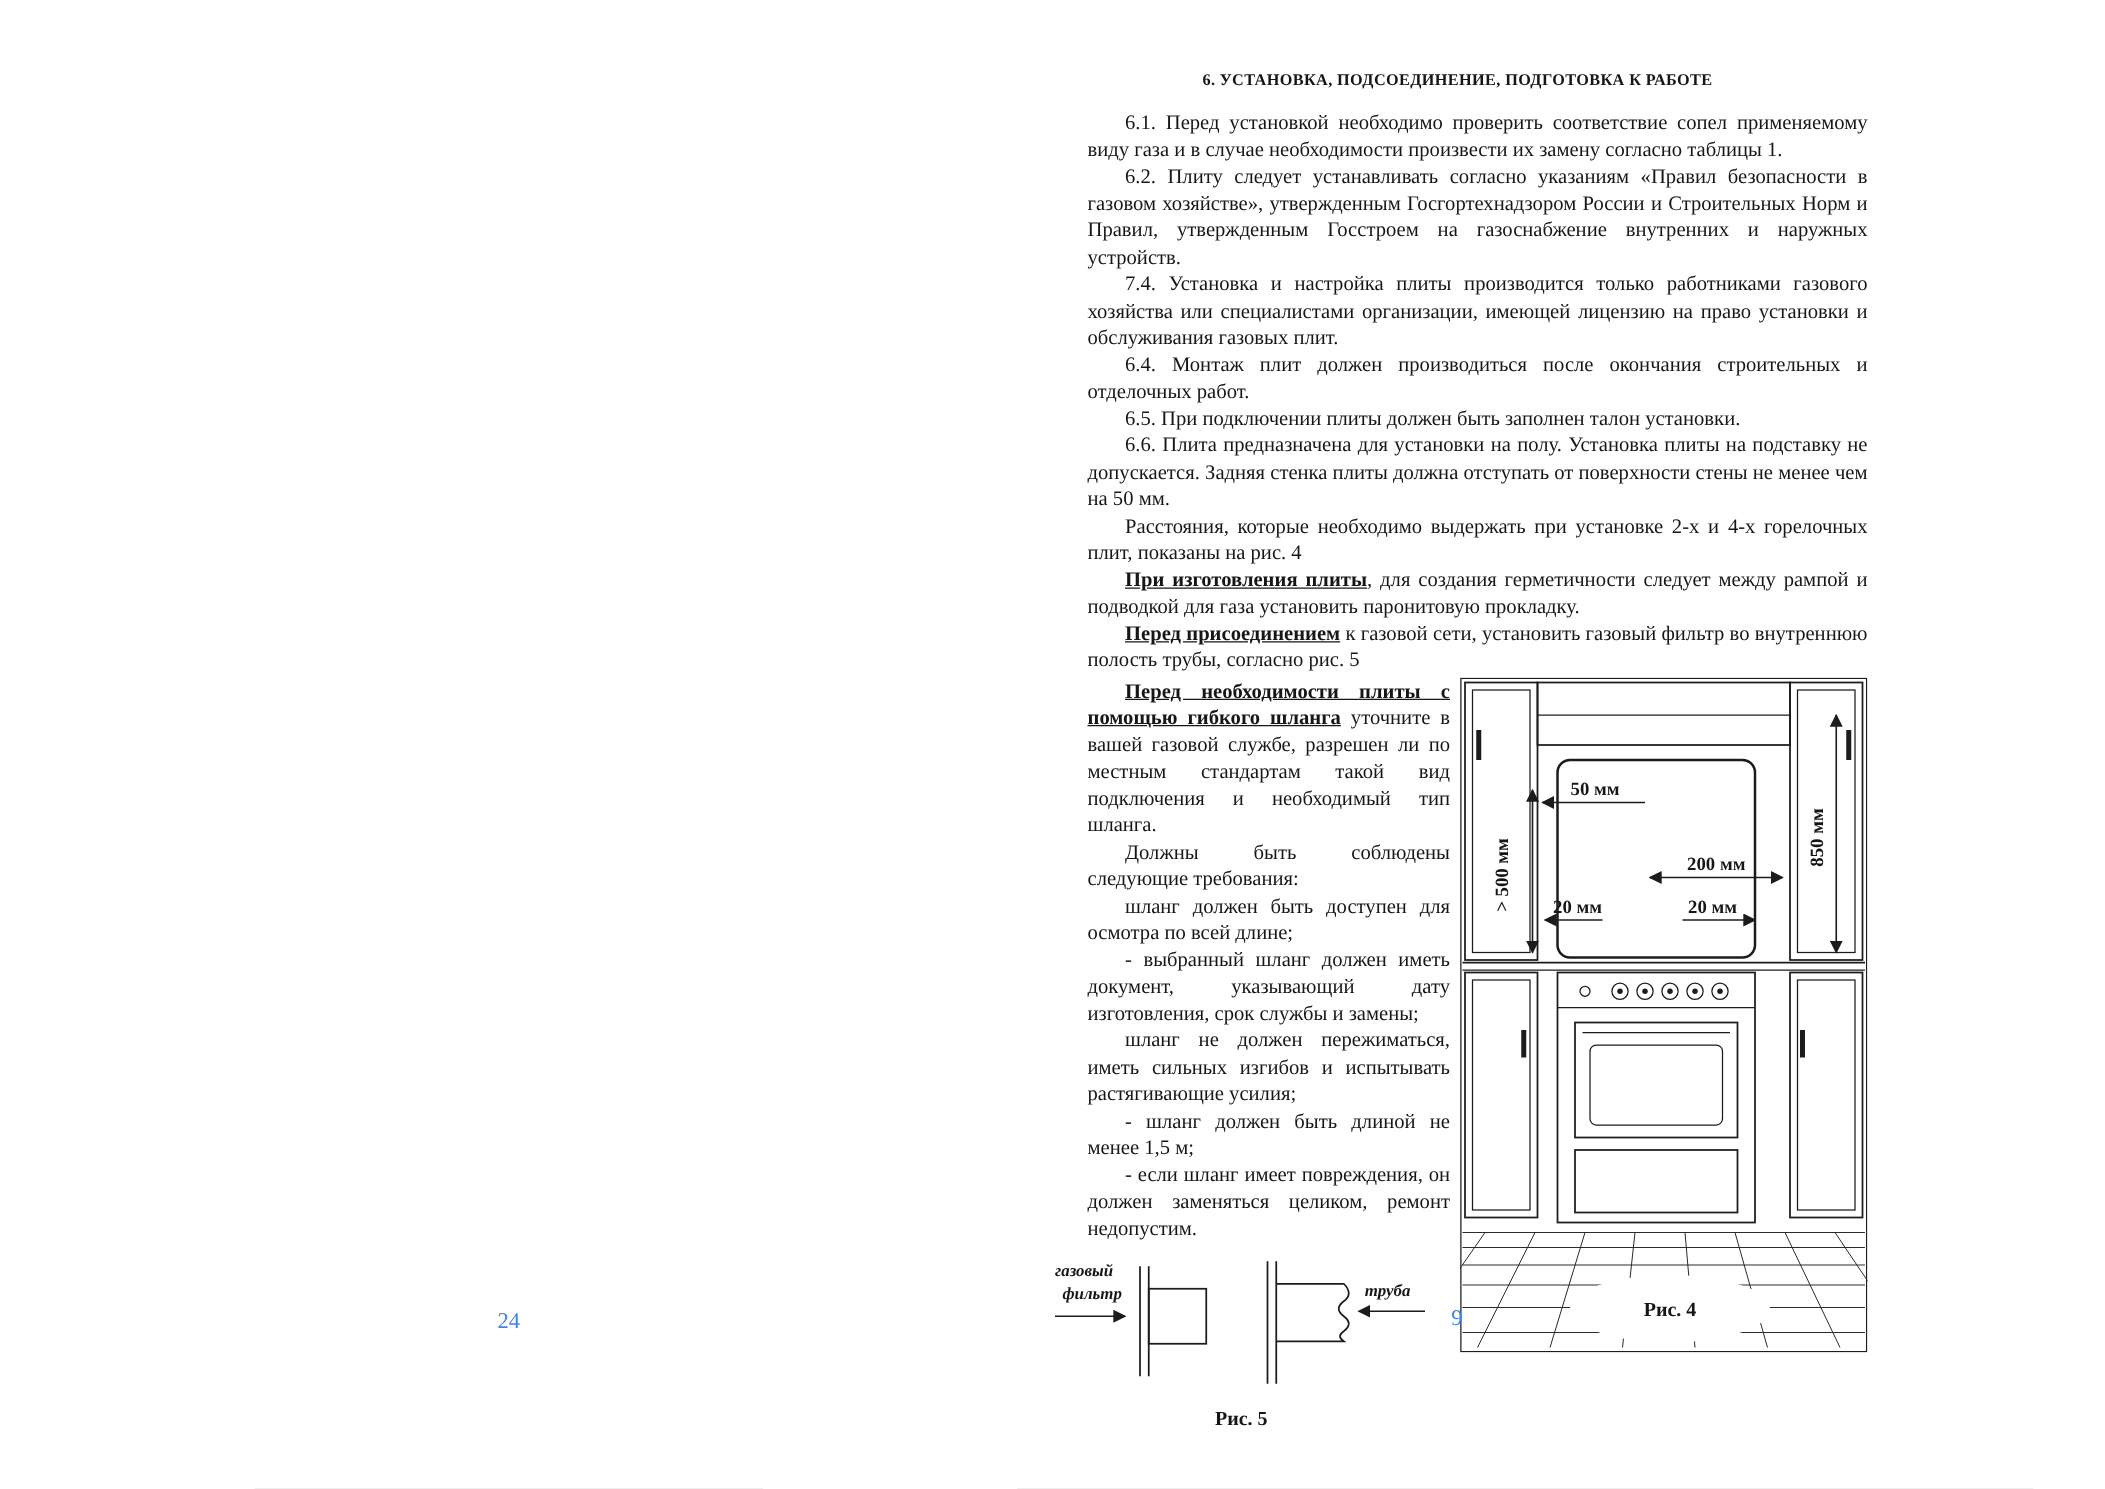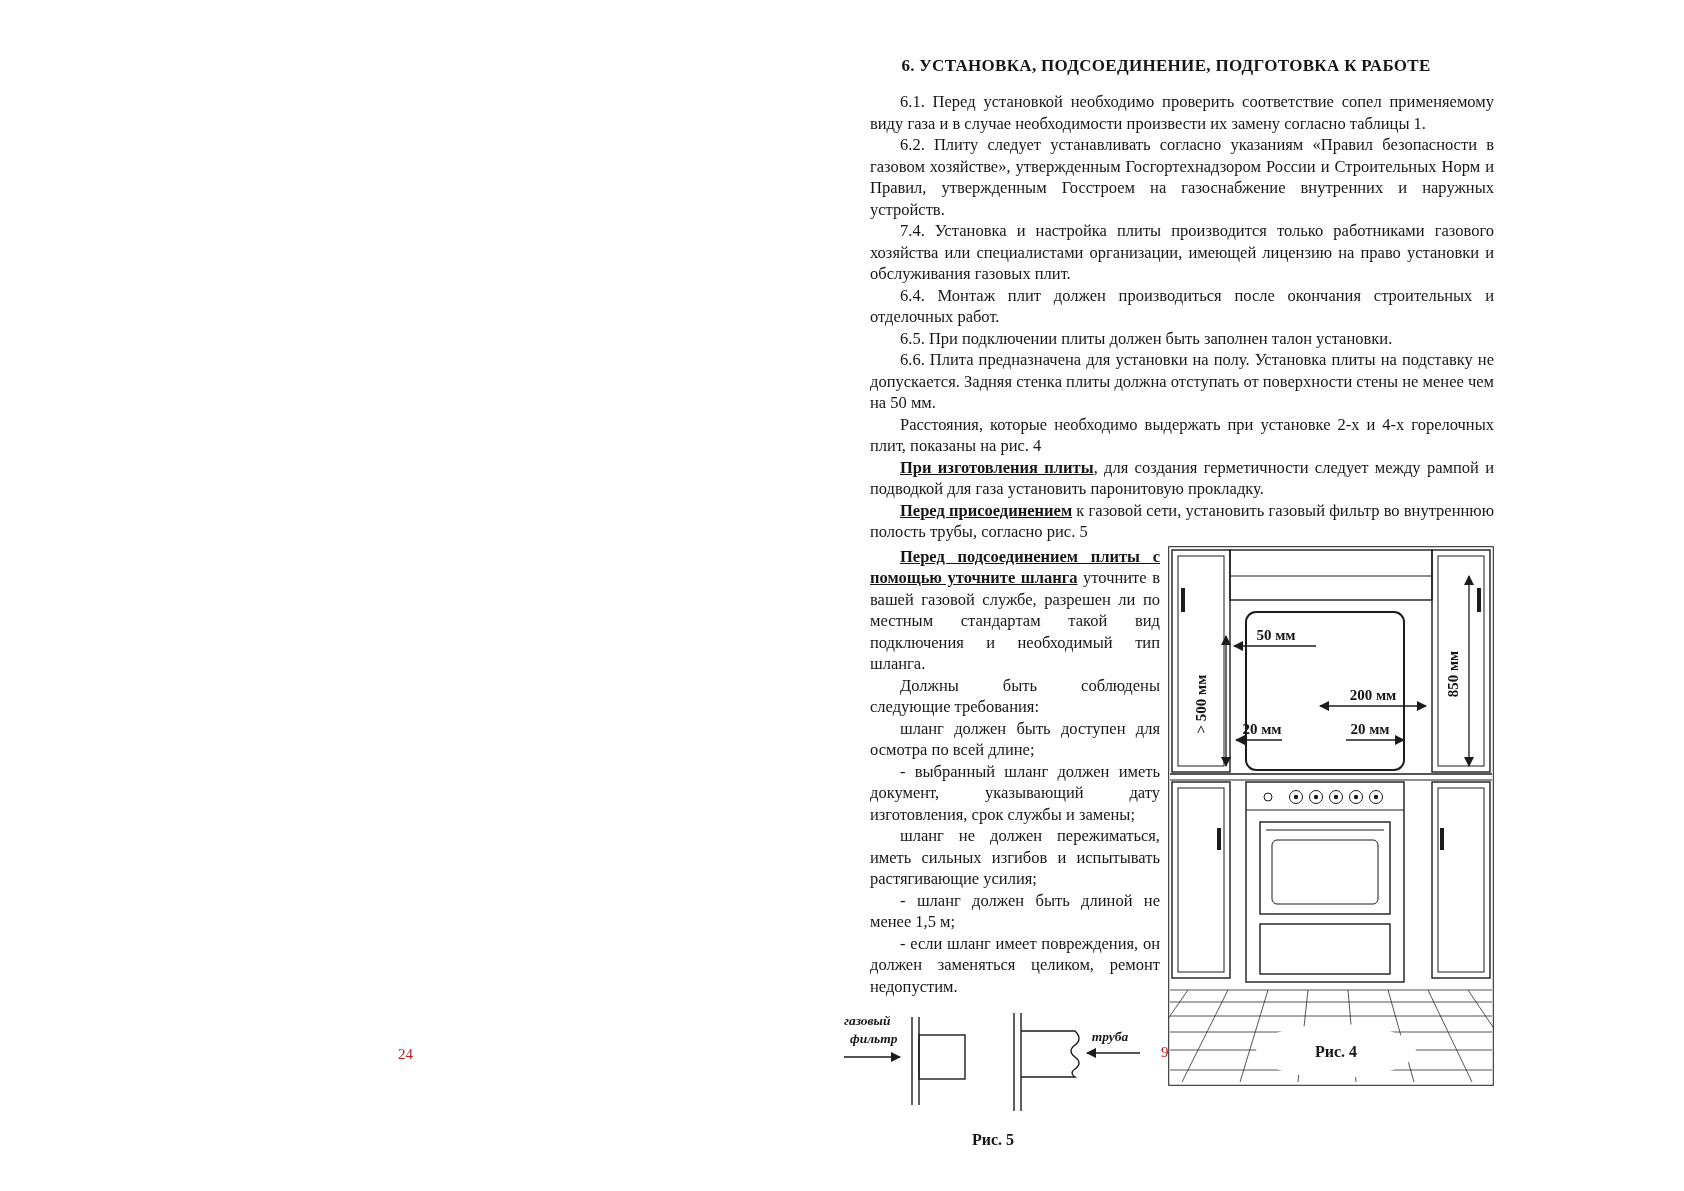--- a/index.html
+++ b/index.html
@@ -4,37 +4,37 @@
 <style>
   * { margin:0; padding:0; box-sizing:border-box; }
   html,body { background:#d9d9d9; }
   body { font-family:"Liberation Serif", serif; }
   .sheet {
     position:relative; width:1684px; height:1191px;
     background:#ffffff; color:#161616; overflow:hidden;
   }
   .content { position:absolute; left:838px; top:56px; width:656px; }
   .title {
-    font-size:17px; font-weight:bold; text-align:center;
+    font-size:13px; font-weight:bold; text-align:center;
     letter-spacing:0.3px; margin-bottom:15px; white-space:nowrap;
   }
   .para {
     font-size:16.5px; line-height:21.5px; text-align:justify;
     text-indent:30px;
     margin-left:32px;
   }
   .lead { font-weight:bold; text-decoration:underline; }
   .cols { display:flex; margin-top:3px; }
   .leftcol { width:322px; }
   .rightcol { width:296px; margin-left:8px; }
   .fig5 { margin-top:14px; margin-left:4px; width:302px; }
   .fig-caption {
     font-weight:bold; font-size:16px; text-align:center; margin-top:2px;
   }
-  .pagenum { position:absolute; font-size:15px; color:#b91c1c; }
+  .pagenum { position:absolute; font-size:18px; color:#3b82f6; }
   .pn-left  { left:398px;  top:1046px; }
   .pn-right { left:1161px; top:1044px; }
   svg { display:block; }
   .dim-label {
     font-family:"Liberation Serif", serif; font-weight:bold; font-size:15px;
     fill:#161616;
   }
   .fig-label {
     font-family:"Liberation Serif", serif; font-weight:bold; font-style:italic;
     font-size:13.5px; fill:#161616;
@@ -66,21 +66,21 @@
       <p class="para"><span class="lead"></span><span>6.5. При подключении плиты должен быть заполнен талон установки.</span></p>
       <p class="para"><span class="lead"></span><span>6.6. Плита предназначена для установки на полу. Установка плиты на подставку не допускается. Задняя стенка плиты должна отступать от поверхности стены не менее чем на 50 мм.</span></p>
       <p class="para"><span class="lead"></span><span>Расстояния, которые необходимо выдержать при установке 2-х и 4-х горелочных плит, показаны на рис. 4</span></p>
       <p class="para"><span class="lead">При изготовления плиты</span><span>, для создания герметичности следует между рампой и подводкой для газа установить паронитовую прокладку.</span></p>
       <p class="para"><span class="lead">Перед присоединением</span><span> к газовой сети, установить газовый фильтр во внутреннюю полость трубы, согласно рис. 5</span></p>
     </div>
 
     <div class="cols">
 
       <div class="leftcol">
-        <p class="para"><span class="lead">Перед подсоединением плиты с помощью уточните шланга</span><span> уточните в вашей газовой службе, разрешен ли по местным стандартам такой вид подключения и необходимый тип шланга.</span></p>
+        <p class="para"><span class="lead">Перед необходимости плиты с помощью гибкого шланга</span><span> уточните в вашей газовой службе, разрешен ли по местным стандартам такой вид подключения и необходимый тип шланга.</span></p>
         <p class="para"><span class="lead"></span><span>Должны быть соблюдены следующие требования:</span></p>
         <p class="para"><span class="lead"></span><span>шланг должен быть доступен для осмотра по всей длине;</span></p>
         <p class="para"><span class="lead"></span><span>- выбранный шланг должен иметь документ, указывающий дату изготовления, срок службы и замены;</span></p>
         <p class="para"><span class="lead"></span><span>шланг не должен пережиматься, иметь сильных изгибов и испытывать растягивающие усилия;</span></p>
         <p class="para"><span class="lead"></span><span>- шланг должен быть длиной не менее 1,5 м;</span></p>
         <p class="para"><span class="lead"></span><span>- если шланг имеет повреждения, он должен заменяться целиком, ремонт недопустим.</span></p>
 
         <figure class="fig5">
           <svg width="302" height="118" viewBox="0 0 302 118">
             <defs>

